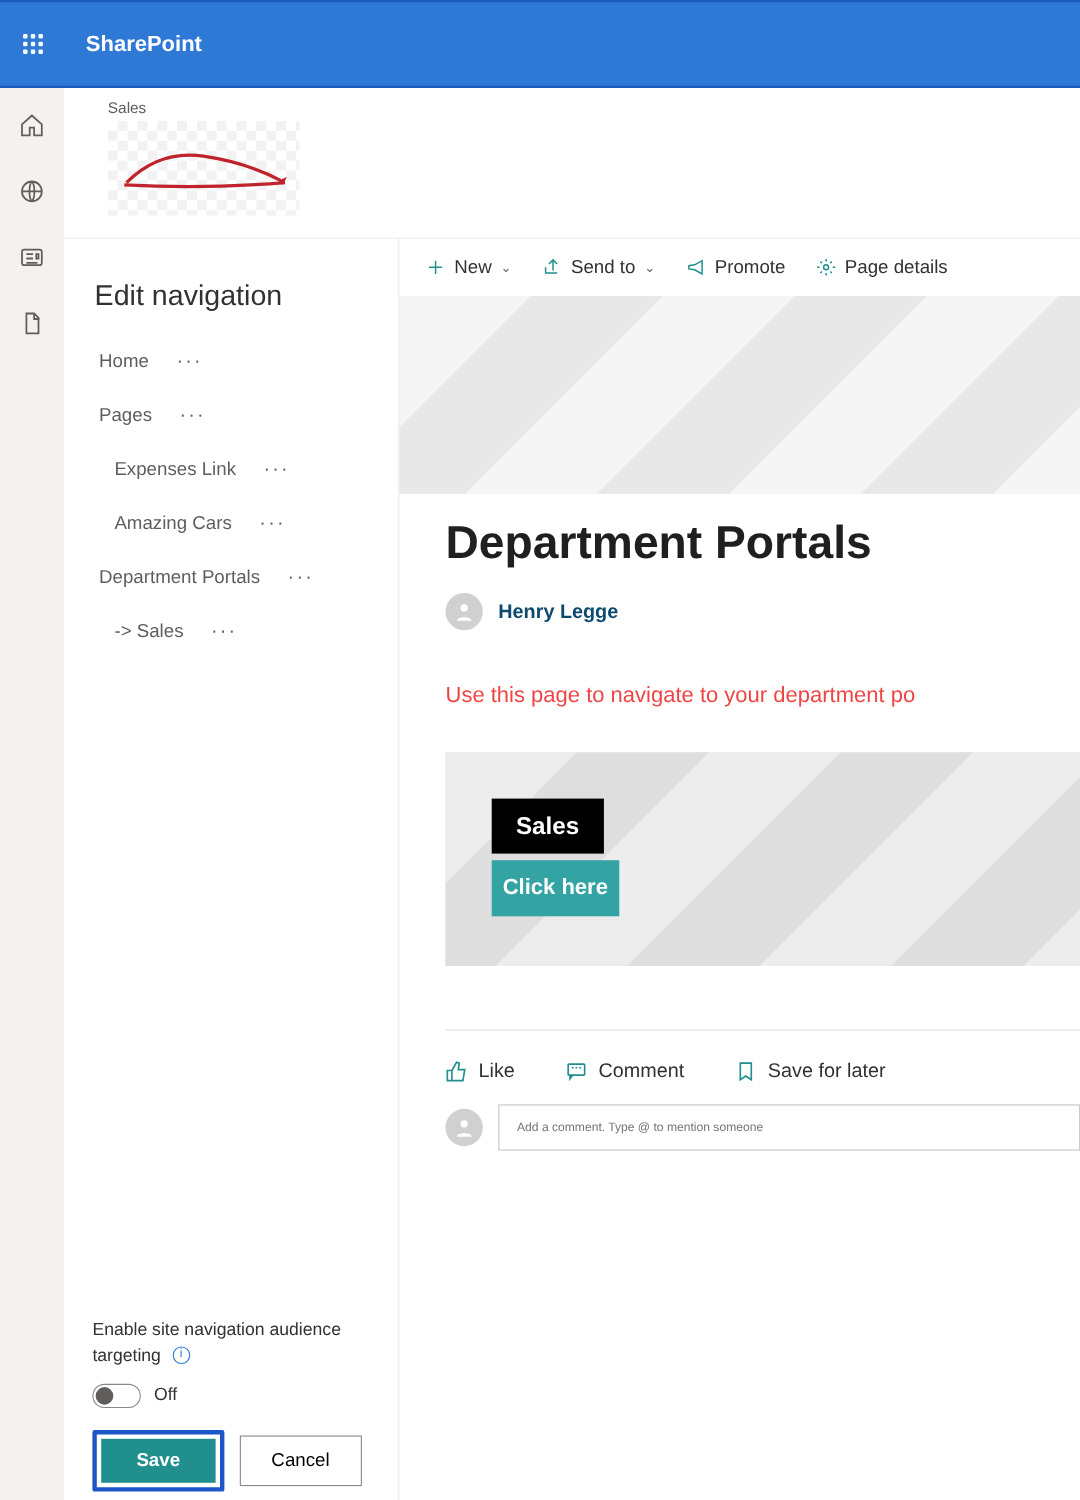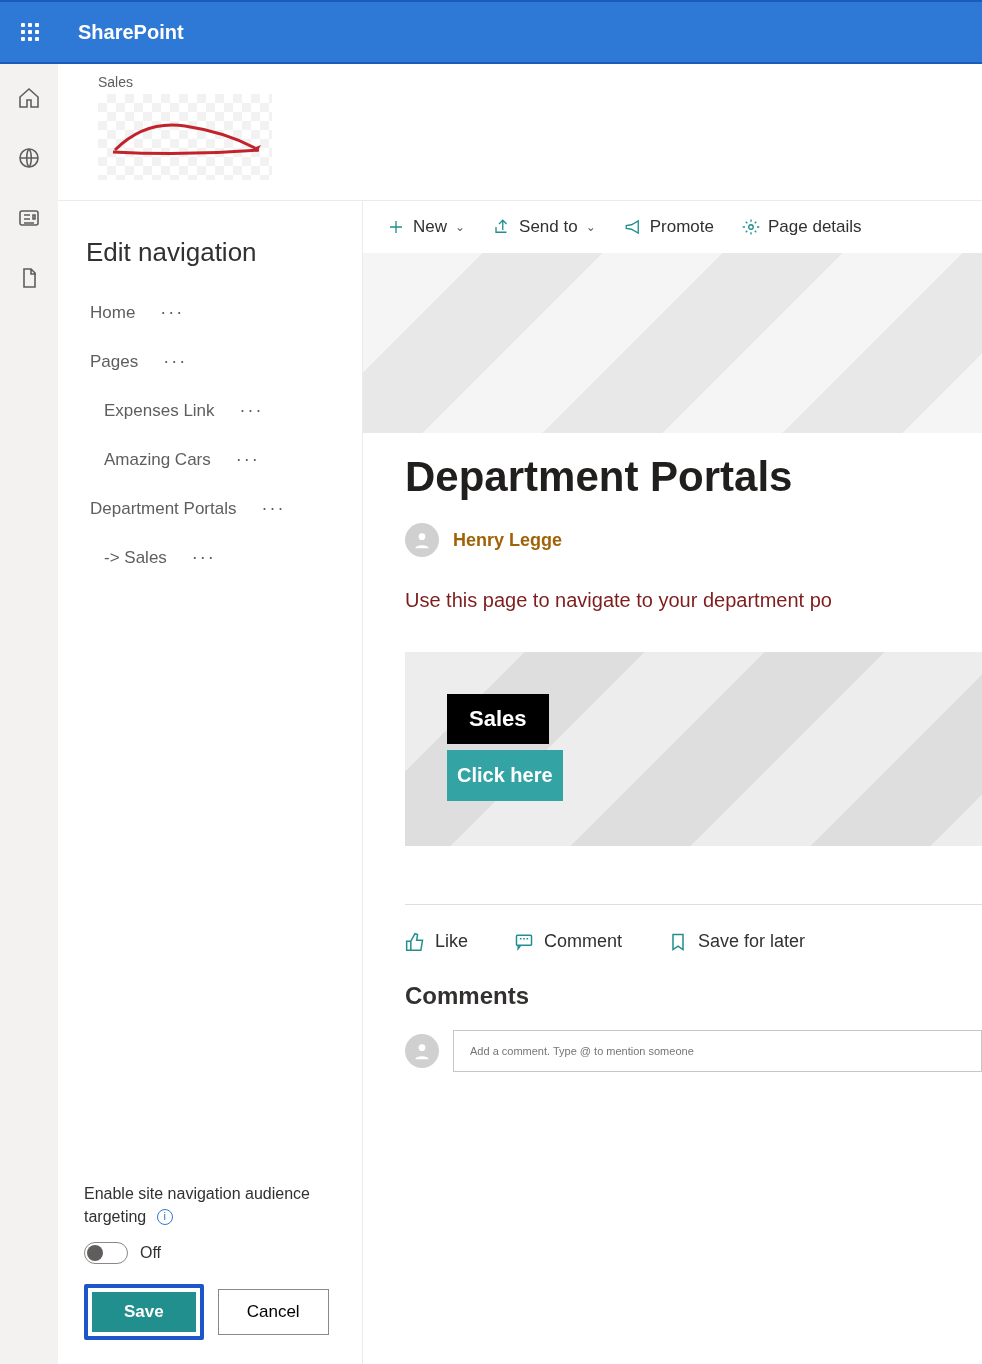--- a/index.html
+++ b/index.html
@@ -1,18 +1,18 @@
 <!DOCTYPE html>
 <html><head>
 <meta charset="utf-8">
 <style>
   * { box-sizing: border-box; margin: 0; padding: 0; }
   body { font-family: "Segoe UI", Arial, sans-serif; background: #f3f2f1; width: 982px; height: 1364px; overflow: hidden; color: #323130; }
 
-  .header { background: #2e78d6; height: 64px; display: flex; align-items: center; padding: 0 10px; border-top: 2px solid #185abd; border-bottom: 2px solid #185abd;}
+  .header { background: #2e78d6; height: 80px; display: flex; align-items: center; padding: 0 10px; border-top: 2px solid #185abd; border-bottom: 2px solid #185abd;}
   .waffle { width: 40px; height: 40px; display: flex; align-items: center; justify-content: center; cursor: pointer; }
   .waffle-dots { display: grid; grid-template-columns: repeat(3, 4px); grid-template-rows: repeat(3,4px); gap: 3px;}
   .waffle-dots span { width:4px; height:4px; background:#fff; border-radius:1px;}
   .app-name { color:#fff; font-weight:600; font-size:20px; margin-left:28px;}
 
   .layout { display:flex; height: calc(1364px - 64px); }
   .rail { width:58px; background:#f3f2f1; display:flex; flex-direction:column; align-items:center; padding-top:20px; gap:32px;}
   .rail-icon { width:28px; height:28px; color:#605e5c; cursor:pointer; display:flex; align-items:center; justify-content:center;}
   .rail-icon svg { width:24px; height:24px; stroke:#605e5c; fill:none; stroke-width:1.6;}
 
@@ -50,22 +50,22 @@
   .chev { font-size:12px; color:#605e5c;}
 
   .hero { height:180px; background:#efefef; position:relative; background-image:
      linear-gradient(135deg, #f5f5f5 25%, #e8e8e8 25%, #e8e8e8 50%, #f5f5f5 50%, #f5f5f5 75%, #e8e8e8 75%);
      background-size: 240px 240px;}
   .page-box { background:#fff; margin: -20px 0 0 42px; padding: 40px 0 0 0;}
   .page-title { font-size:42px; font-weight:700; color:#201f1e;}
   .author-row { display:flex; align-items:center; gap:14px; margin-top:22px;}
   .avatar { width:34px; height:34px; border-radius:50%; background:#d0d0d0; display:flex; align-items:center; justify-content:center;}
   .avatar svg { width:20px; height:20px; fill:#fff;}
-  .author-name { font-size:18px; font-weight:600; color:#a16207;}
-  .page-desc { font-size:20px; color:#7f1d1d; margin: 32px 0 0 42px; white-space:nowrap;}
+  .author-name { font-size:18px; font-weight:600; color:#0c4a6e;}
+  .page-desc { font-size:20px; color:#ef4444; margin: 48px 0 0 42px; white-space:nowrap;}
 
   .card-zone { margin: 40px 0 0 42px; height:194px; background:#e3e3e3; position:relative;
      background-image: linear-gradient(135deg, #ededed 25%, #dedede 25%, #dedede 50%, #ededed 50%, #ededed 75%, #dedede 75%);
      background-size: 240px 240px; padding:42px 0 0 42px;}
   .card-title { background:#000; color:#fff; font-size:22px; font-weight:600; padding:12px 22px; display:inline-block;}
   .card-btn { background:#33a3a3; color:#fff; font-size:20px; font-weight:600; padding:14px 10px; display:inline-block; margin-top:6px; cursor:pointer;}
 
   .divider { height:1px; background:#e1dfdd; margin:58px 0 0 42px;}
   .social-row { display:flex; gap:46px; margin:26px 0 0 42px; font-size:18px; color:#323130;}
   .social-item { display:flex; align-items:center; gap:10px; cursor:pointer;}
@@ -262,21 +262,20 @@
             <span>Comment</span>
           </div>
           <div class="social-item">
             <svg viewBox="0 0 24 24">
                 <path d="M6 3h12v18l-6-4-6 4z"></path>
               </svg>
             <span>Save for later</span>
           </div>
         </div>
 
-        <div class="comments-title">Comments</div>
 
         <div class="comment-row">
           <div class="avatar">
             <svg viewBox="0 0 24 24">
                 <circle cx="12" cy="8" r="4"></circle>
                 <path d="M4 22c0-5 16-5 16 0"></path>
               </svg>
           </div>
           <input class="comment-input" placeholder="Add a comment. Type @ to mention someone" style="">
         </div>

